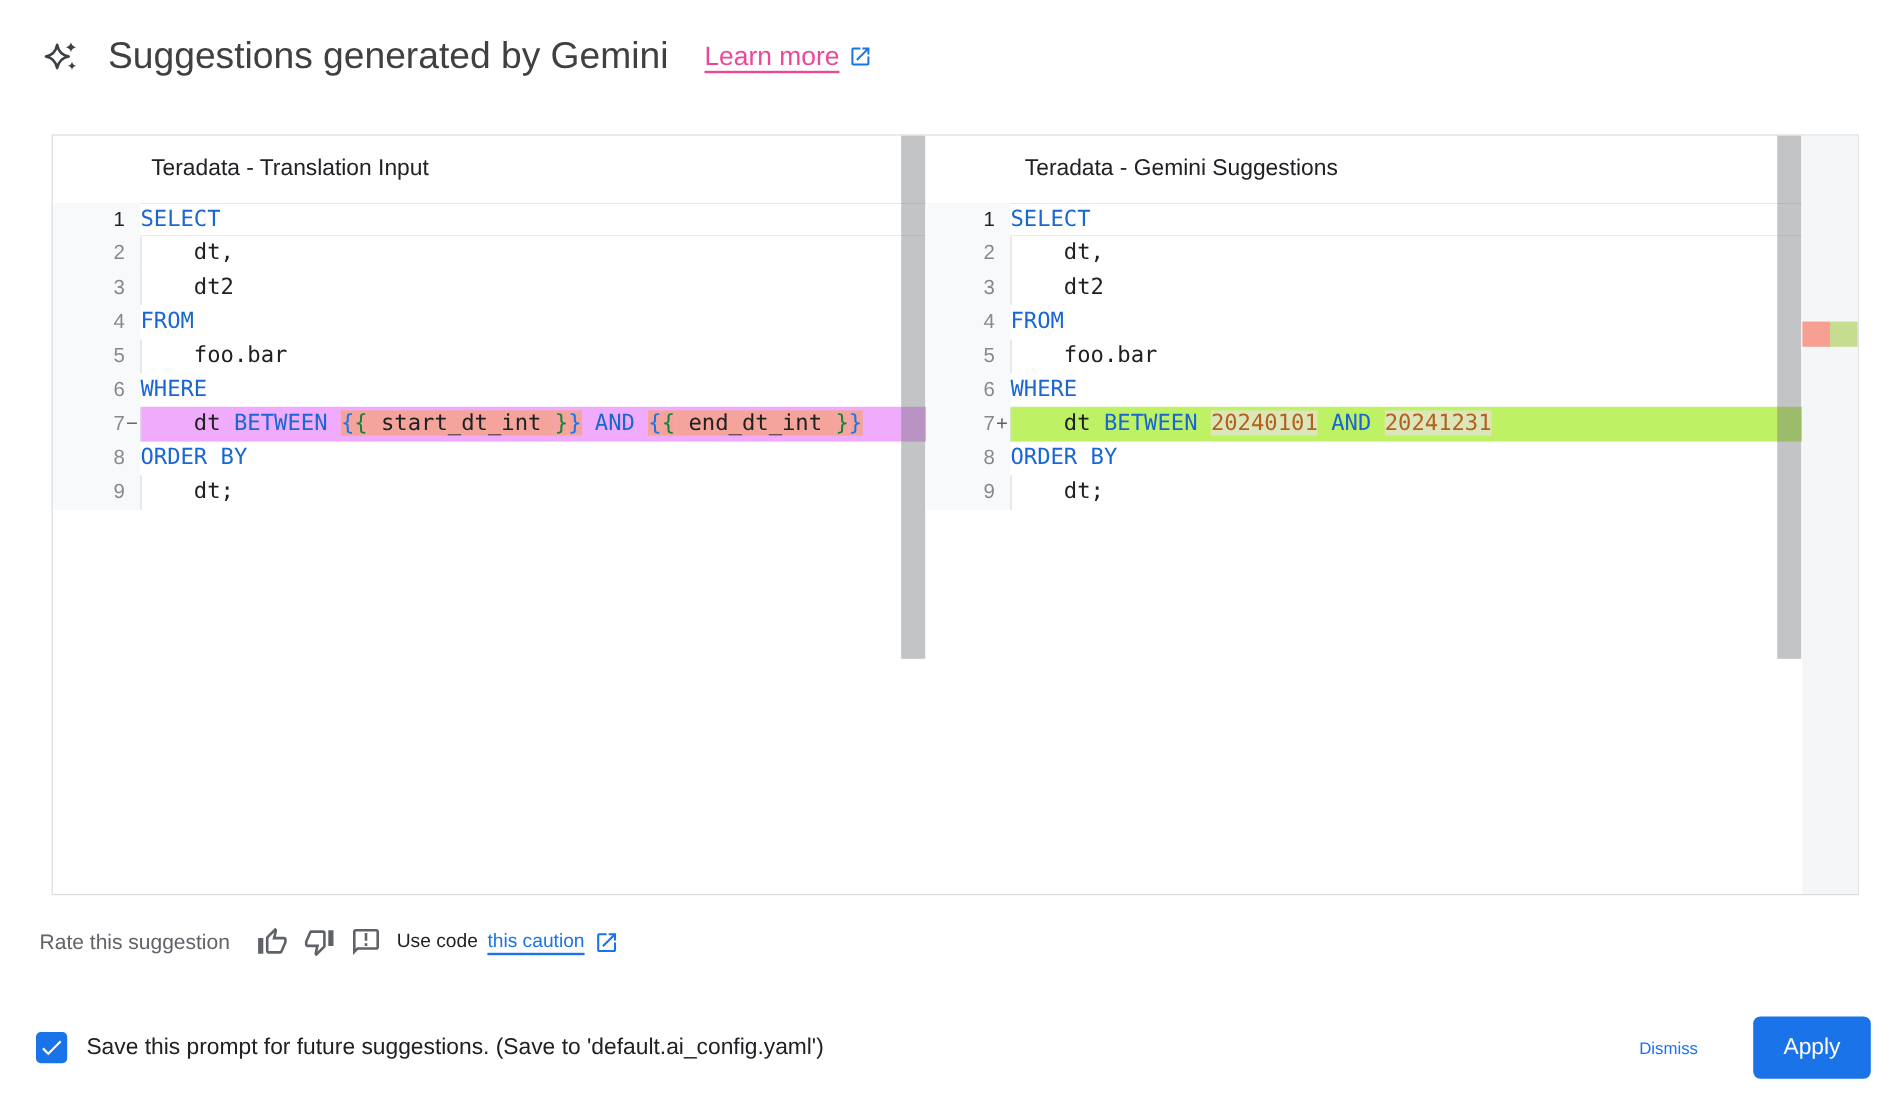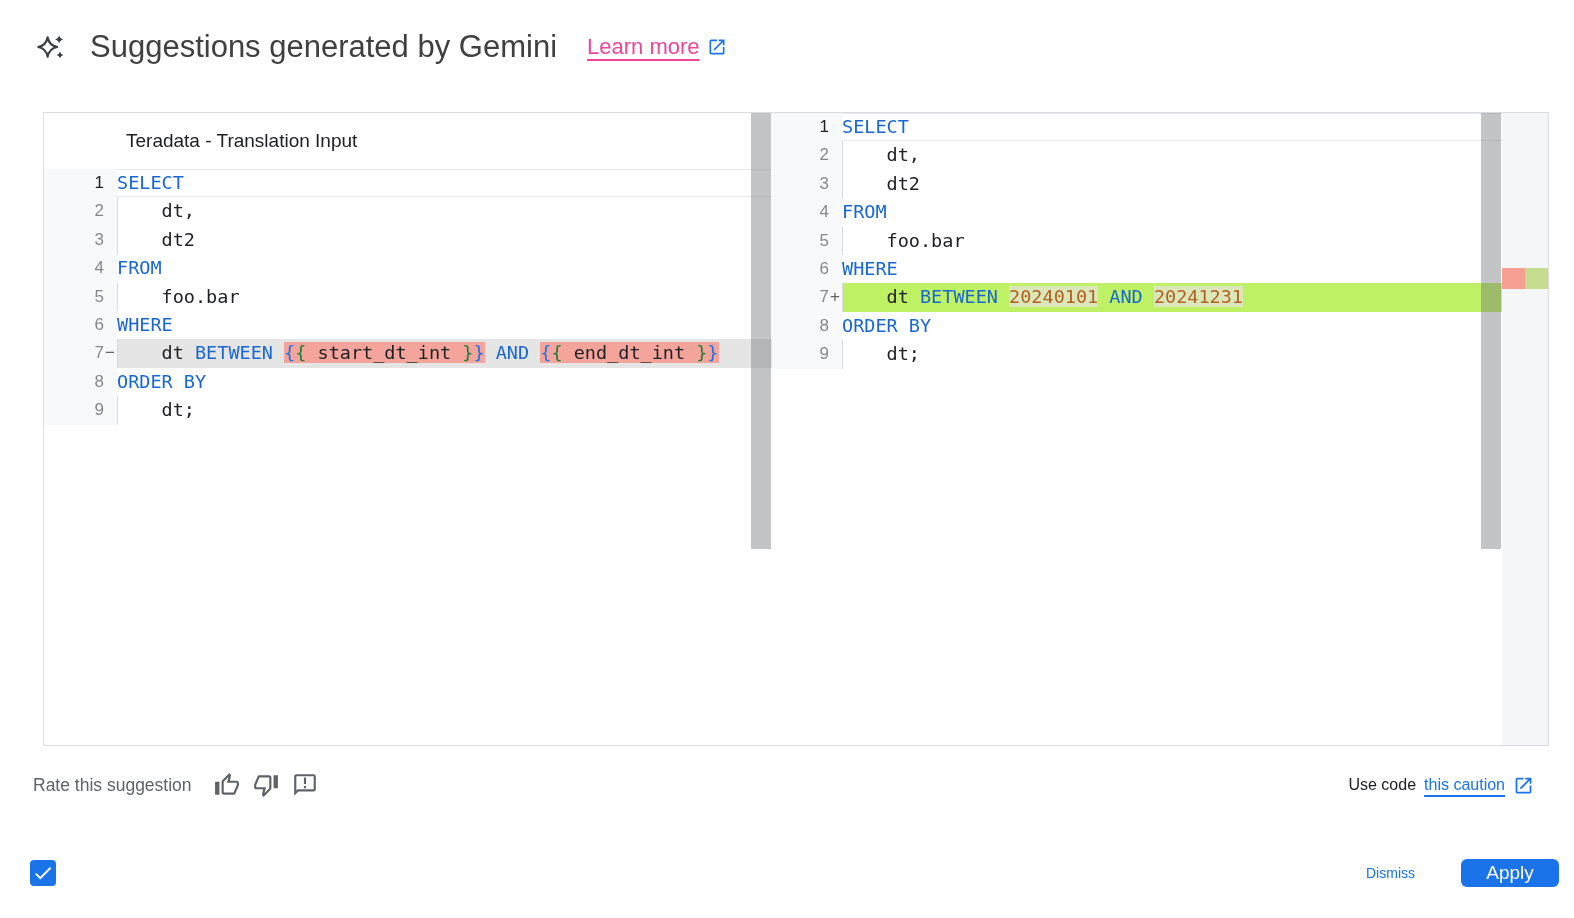--- a/index.html
+++ b/index.html
@@ -29,63 +29,63 @@
   .panel.right .gutter { width:70px; }
   .lnum { flex:1; text-align:right; }
   .lmark { width:13px; text-align:left; padding-left:1px; color:#5f6368; }
   .content { flex:1; font-family:"DejaVu Sans Mono", monospace; font-size:18.5px;
     line-height:28.4px; white-space:pre; position:relative; color:#202124; }
 
   .line.current .lnum { color:#202124; }
   .line.current .content { box-shadow: inset 0 1px 0 #e6e8eb, inset 0 -1px 0 #e6e8eb; }
   .line.guide .content::before { content:""; position:absolute; left:0; top:0; bottom:0;
     width:1px; background:#d8dbde; }
-  .line.removed .content { background:#e5e5e5; }
+  .line.removed .content { background:#f0abfc; }
   .line.added .content { background:#bef264; }
   .line.removed .hl { background:#f4a49b; }
   .line.added .hl { background:#dbe7ba; }
 
   .tk-kw { color:#1967d2; }
   .tk-p { color:#202124; }
   .tk-num { color:#b3611c; }
   .tk-bb { color:#1a73e8; }
   .tk-bg { color:#188038; }
 
   .vscroll { position:absolute; top:0; right:0; width:22px; height:100%; cursor:default; }
   .vthumb { position:absolute; top:0; left:1px; right:1px; height:436px;
     background:rgba(110,114,119,0.42); }
 
   .ruler { width:46px; background:#f5f6f7; position:relative; flex:0 0 auto; }
   .marker { position:absolute; top:155px; height:21px; width:23px; }
   .marker.removed { left:0; background:#f89f93; }
   .marker.added { left:23px; background:#c6dd90; }
 
   
-  .footer-row1 { display:flex; align-items:center; justify-content:space-between;
+  .footer-row1 { display:flex; align-items:center; justify-content:flex-start;
     margin:16px 40px 0 33px; height:46px; }
   .rate { display:flex; align-items:center; }
   .rate-label { font-size:17.5px; color:#5f6368; margin-right:22px; }
   .icon-btn { width:27px; height:27px; margin-right:12px; background:none; border:none;
     cursor:pointer; padding:0; display:flex; align-items:center; justify-content:center; }
   .icon-btn svg { width:26px; height:26px; fill:#5f6368; }
   .use-code { font-size:16px; color:#202124; display:flex; align-items:center; gap:8px; }
   .caution-link { color:#1a73e8; text-decoration:underline; text-underline-offset:5px;
     text-decoration-thickness:2px; cursor:pointer; }
   .use-code svg { width:21px; height:21px; fill:#1a73e8; }
 
   
   .footer-row2 { display:flex; align-items:center; margin:43px 15px 0 30px; height:44px; }
   .checkbox { width:26px; height:26px; border-radius:4px; background:#1a73e8;
     display:flex; align-items:center; justify-content:center; cursor:pointer; flex:0 0 auto; }
   .checkbox svg { width:22px; height:22px; fill:#fff; }
   .save-label { margin-left:16px; font-size:19px; color:#202124; }
   .spacer { flex:1; }
   .dismiss-btn { background:none; border:none; color:#1a73e8; font-size:14px; font-weight:500;
     font-family:inherit; cursor:pointer; margin-right:32px; padding:8px 14px; }
-  .apply-btn { width:98px; height:28px; background:#1a73e8; color:#fff; border:none;
+  .apply-btn { width:98px; height:52px; background:#1a73e8; color:#fff; border:none;
     border-radius:6px; font-size:19px; font-weight:500; font-family:inherit; cursor:pointer; }
 </style>
 </head>
 <body>
 
 <div class="header">
   <svg class="sparkle" viewBox="0 0 24 24">
     <path d="M9.3 4.2 Q10.5 10.8 17 12 Q10.5 13.2 9.3 19.8 Q8.1 13.2 1.8 12 Q8.1 10.8 9.3 4.2 Z" fill="none" stroke="#3c4043" stroke-width="1.7" stroke-linejoin="round"></path>
     <path d="M18.5 2.6 Q19.1 5.3 21.8 5.9 Q19.1 6.5 18.5 9.2 Q17.9 6.5 15.2 5.9 Q17.9 5.3 18.5 2.6 Z" fill="#3c4043"></path>
     <path d="M19.2 15.6 Q19.7 17.8 21.9 18.3 Q19.7 18.8 19.2 21 Q18.7 18.8 16.5 18.3 Q18.7 17.8 19.2 15.6 Z" fill="#3c4043"></path>
@@ -167,20 +167,21 @@
           </div>
           <div class="content"><span class="tk-p">    dt;</span></div>
         </div>
       </div>
     <div class="vscroll">
       <div class="vthumb"></div>
     </div>
   </div>
 
   <div class="panel right">
+    <div class="panel-title">Teradata - Gemini Suggestions</div>
     <div class="code-area">
         <div class="line current">
           <div class="gutter">
             <span class="lnum">1</span>
             <span class="lmark"></span>
           </div>
           <div class="content"><span class="tk-kw">SELECT</span></div>
         </div>
         <div class="line guide">
           <div class="gutter">
@@ -277,16 +278,17 @@
     </svg>
   </div>
 </div>
 
 <div class="footer-row2">
   <div class="checkbox" id="save-checkbox">
     <svg viewBox="0 0 24 24">
       <path d="M9 16.17 4.83 12l-1.42 1.41L9 19 21 7l-1.41-1.41z"></path>
     </svg>
   </div>
+  <span class="save-label">Save this prompt for future suggestions. (Save to 'default.ai_config.yaml')</span>
   <div class="spacer"></div>
   <button class="dismiss-btn">Dismiss</button>
   <button class="apply-btn">Apply</button>
 </div>
 
 </body></html>

